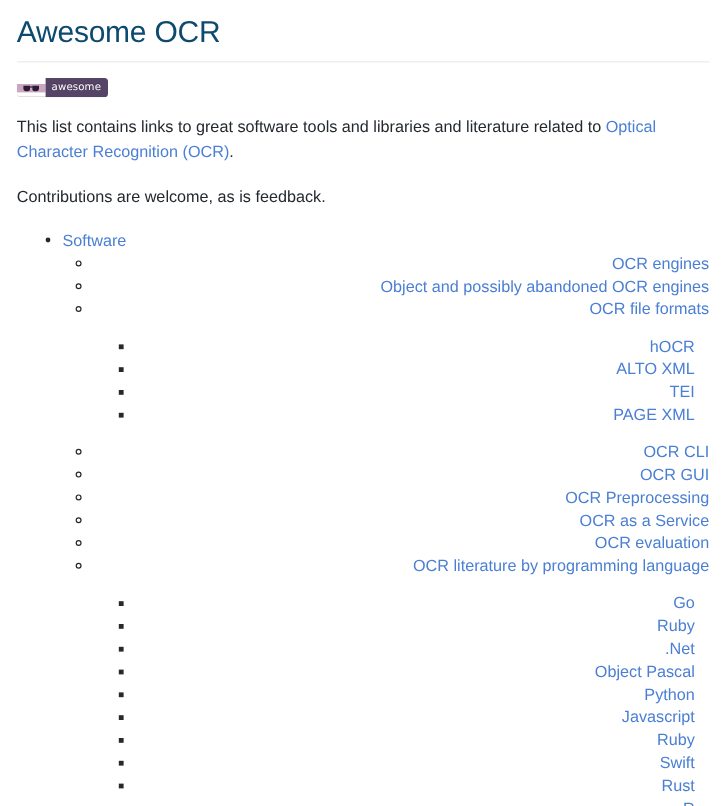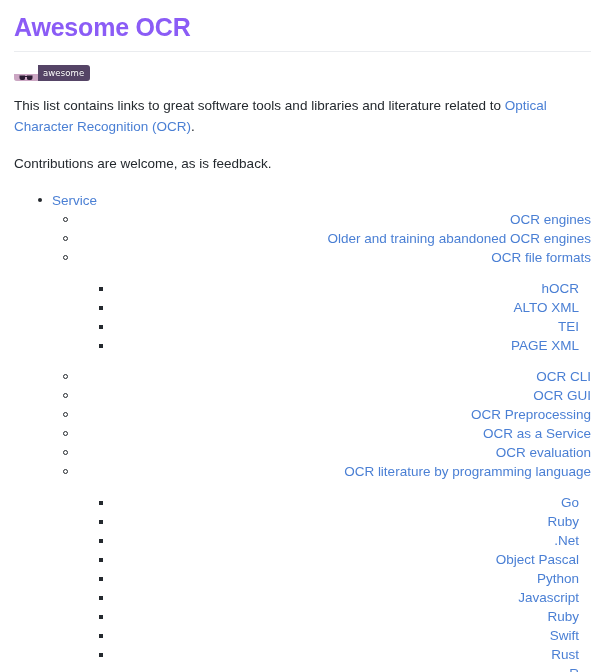--- a/index.html
+++ b/index.html
@@ -15,37 +15,37 @@
     color: #24292e;
     -webkit-font-smoothing: antialiased;
   }
   .page {
     padding: 8px 14px 0 14px;
     box-sizing: border-box;
     width: 605px;
   }
   h1.title {
     font-size: 25px;
-    font-weight: 700;
+    font-weight: 400;
     line-height: 1.25;
     margin: 4px 0 0 0;
     padding: 0 0 8px 0;
-    color: #8b5cf6;
+    color: #0c4a6e;
     letter-spacing: -0.2px;
   }
   .rule {
     height: 1px;
     background: #eaecef;
     border: 0;
     margin: 0 0 13px 0;
     width: 100%;
   }
   .badge {
     display: inline-flex;
-    align-items: flex-end;
+    align-items: center;
     height: 16px;
     border-radius: 3px;
     overflow: hidden;
     font-size: 9px;
     line-height: 16px;
     vertical-align: middle;
     box-shadow: inset 0 -1px 0 rgba(0,0,0,0.12);
   }
   .badge-left {
     background: #cba6c3;
@@ -171,31 +171,31 @@
   </p>
 
   <p class="para">
     <span>Contributions are welcome, as is feedback.</span>
   </p>
 
   <ul class="lvl1">
 
     <li>
       <span class="bullet-d"></span>
-      <a class="link item-text" href="#">Service</a>
+      <a class="link item-text" href="#">Software</a>
       <ul class="lvl2">
 
         <li>
           <span class="bullet-c"></span>
           <a class="link item-text" href="#">OCR engines</a>
         </li>
 
         <li>
           <span class="bullet-c"></span>
-          <a class="link item-text" href="#">Older and training abandoned OCR engines</a>
+          <a class="link item-text" href="#">Object and possibly abandoned OCR engines</a>
         </li>
 
         <li>
           <span class="bullet-c"></span>
           <a class="link item-text" href="#">OCR file formats</a>
           <ul class="lvl3">
             <li>
               <span class="bullet-s"></span>
               <a class="link item-text" href="#">hOCR</a>
             </li>

